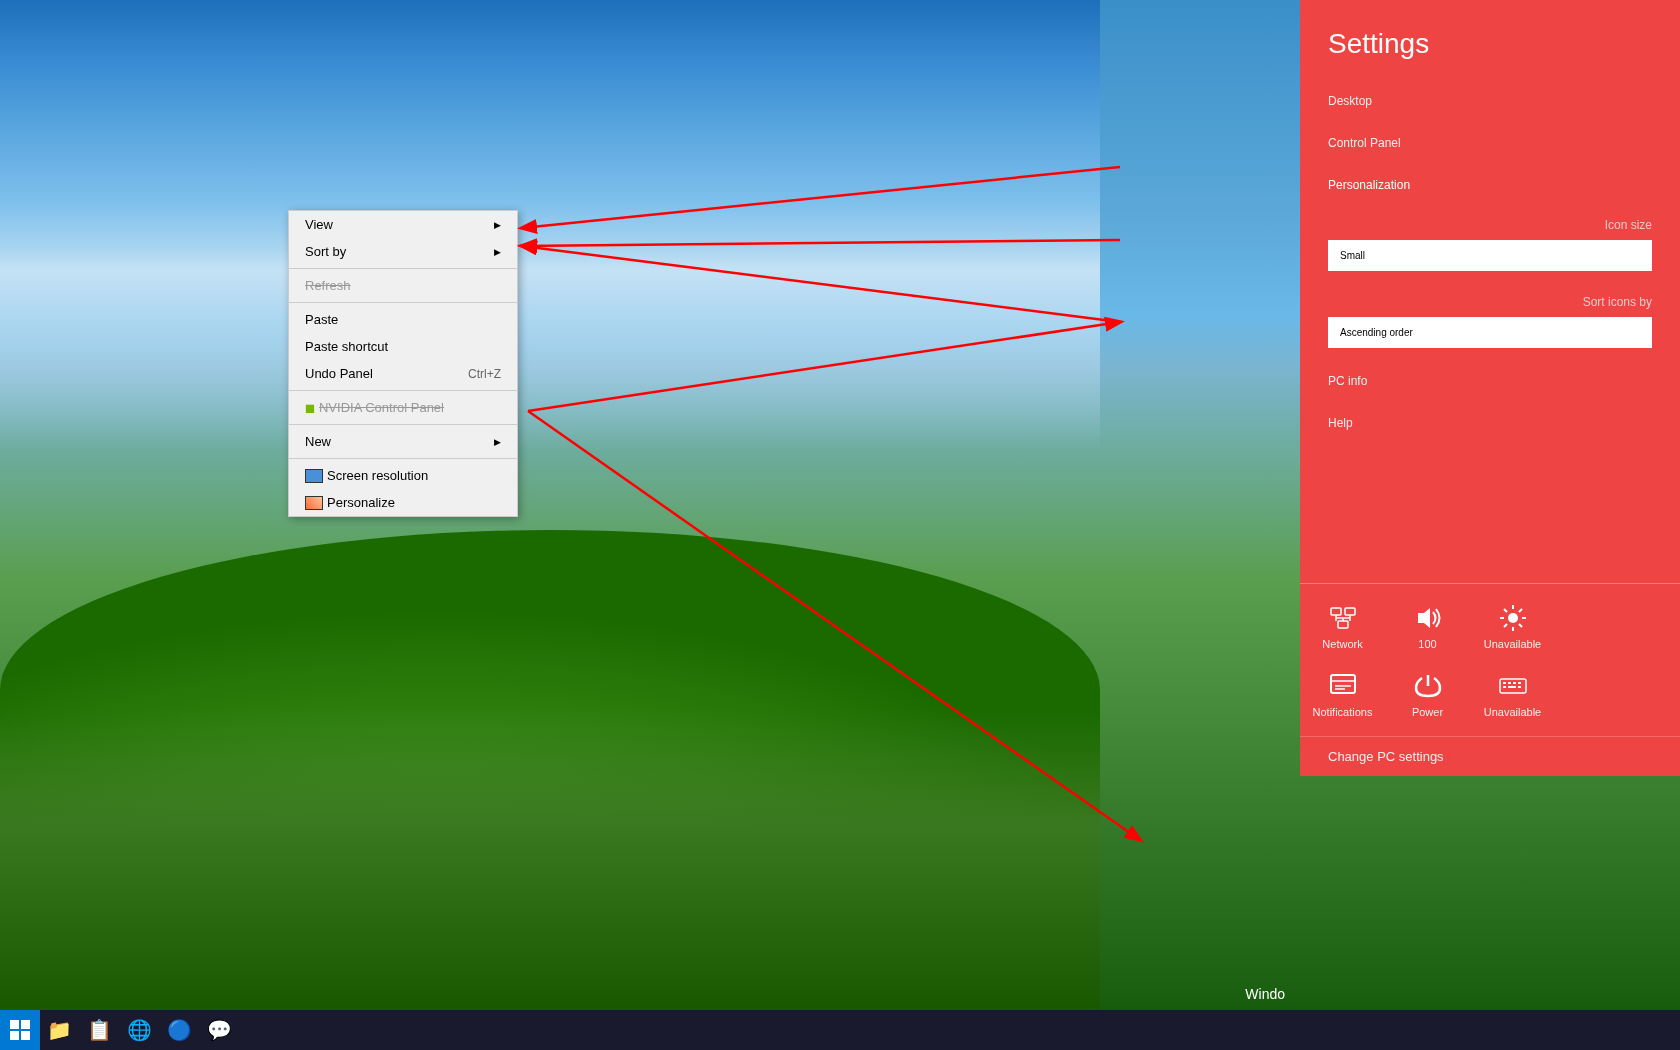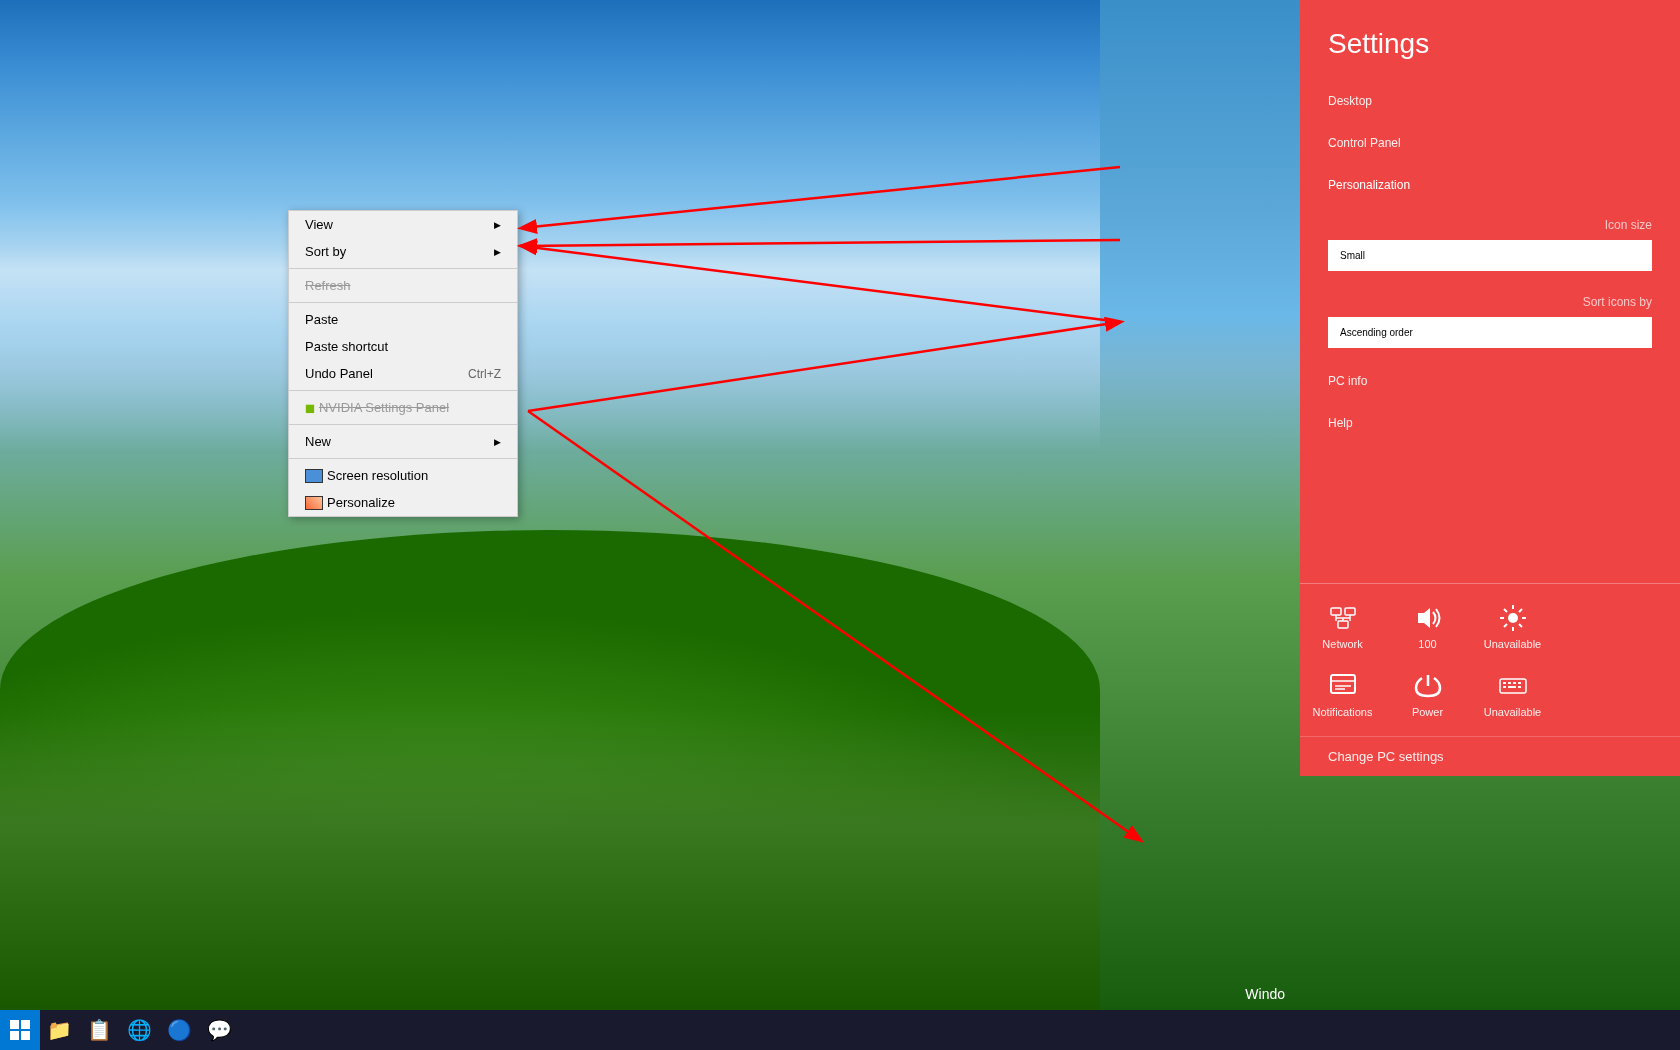--- a/index.html
+++ b/index.html
@@ -308,21 +308,21 @@
   </div>
 
   <div class="menu-item">
     <span class="menu-item-text">Undo Panel</span>
     <span class="menu-item-shortcut">Ctrl+Z</span>
   </div>
   <div class="menu-divider"></div>
 
   <div class="menu-item" style="display:flex; align-items:center;">
     <span style="color:#76b900; font-weight:bold; margin-right:4px; font-size:12px;">◼</span>
-    <span class="menu-item-text" style="text-decoration:line-through; color:#999;">NVIDIA Settings Panel</span>
+    <span class="menu-item-text" style="text-decoration:line-through; color:#999;">NVIDIA Control Panel</span>
   </div>
   <div class="menu-divider"></div>
 
   <div class="menu-item has-submenu">
     <span class="menu-item-text">New</span>
   </div>
   <div class="menu-divider"></div>
 
   <div class="menu-item" style="display:flex; align-items:center;">
     <span class="screen-res-icon"></span>

